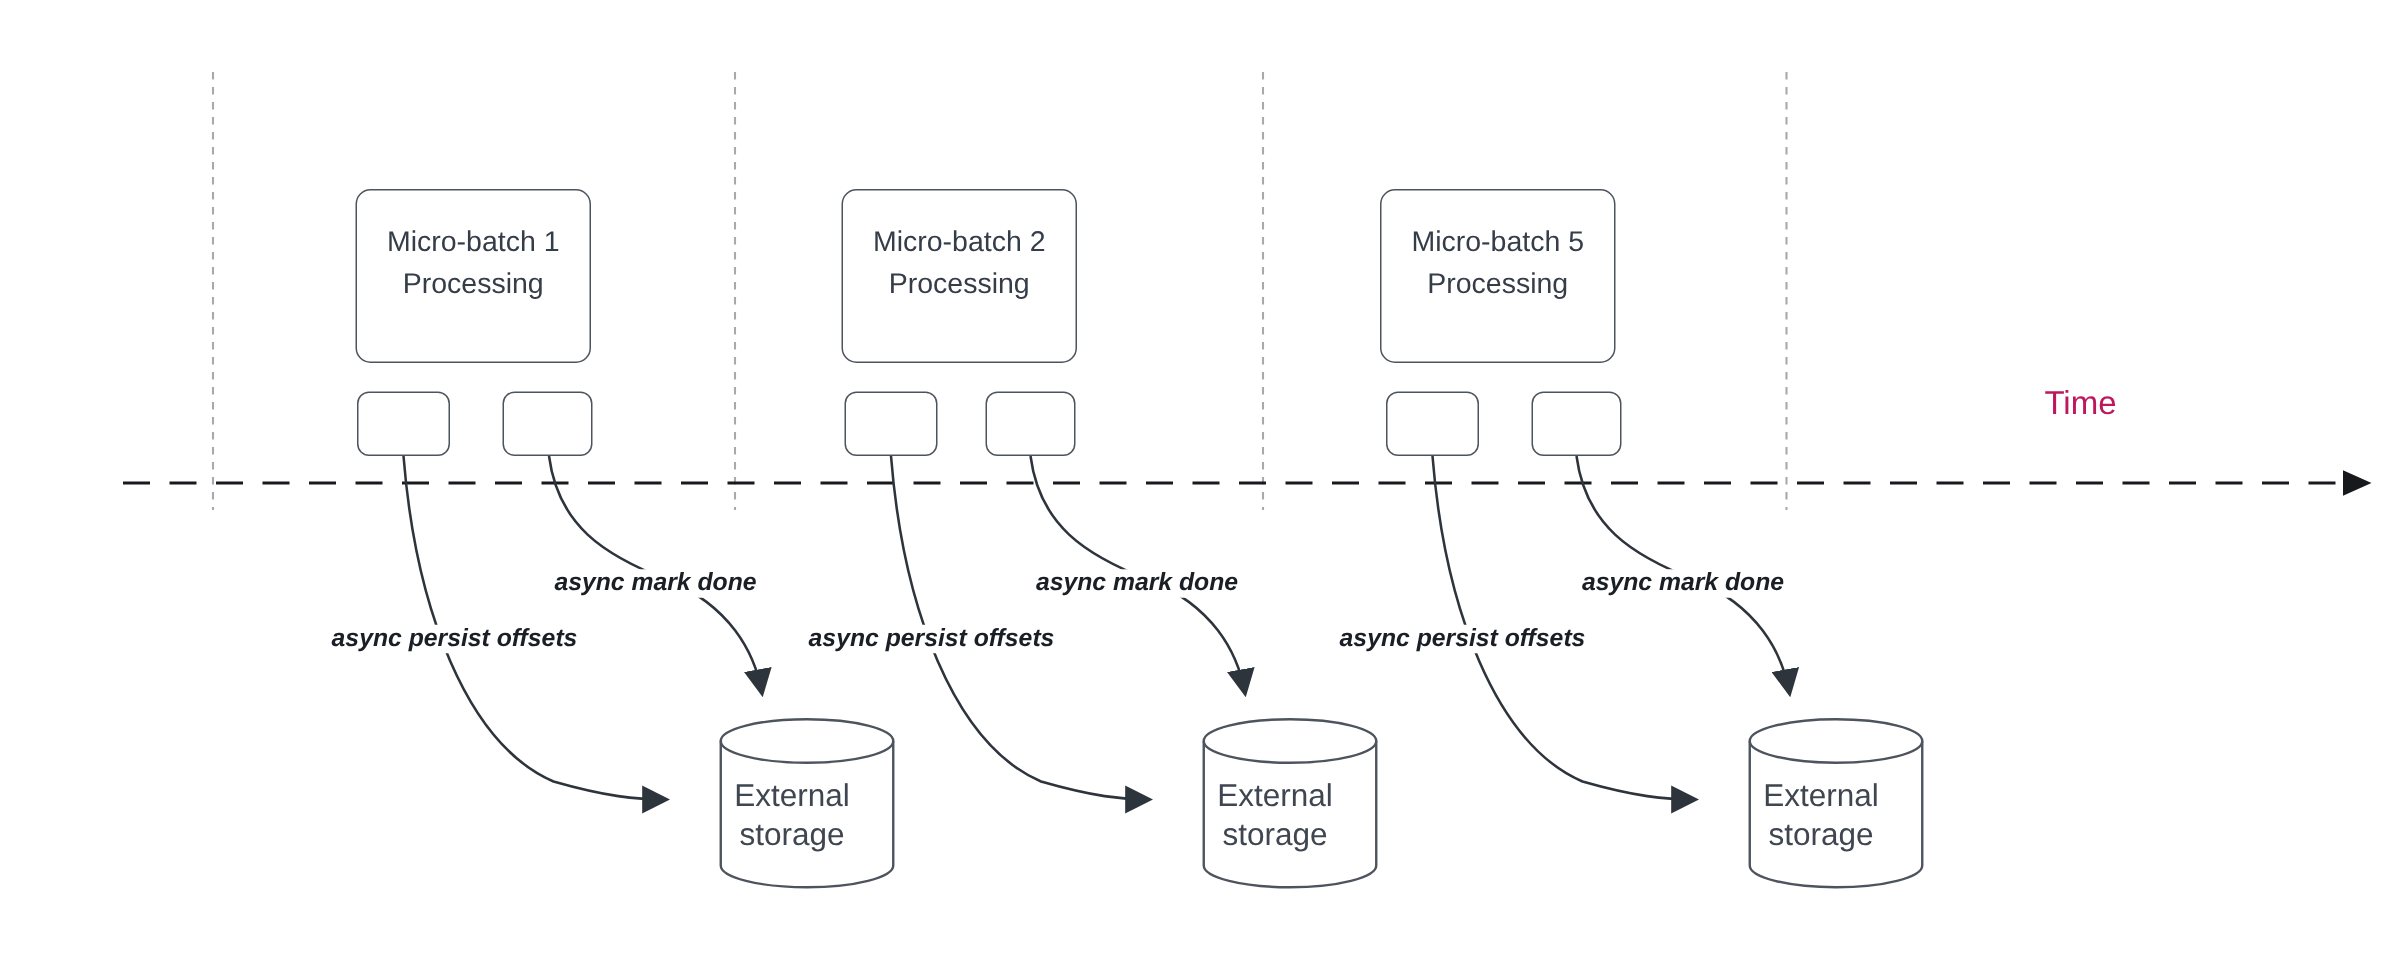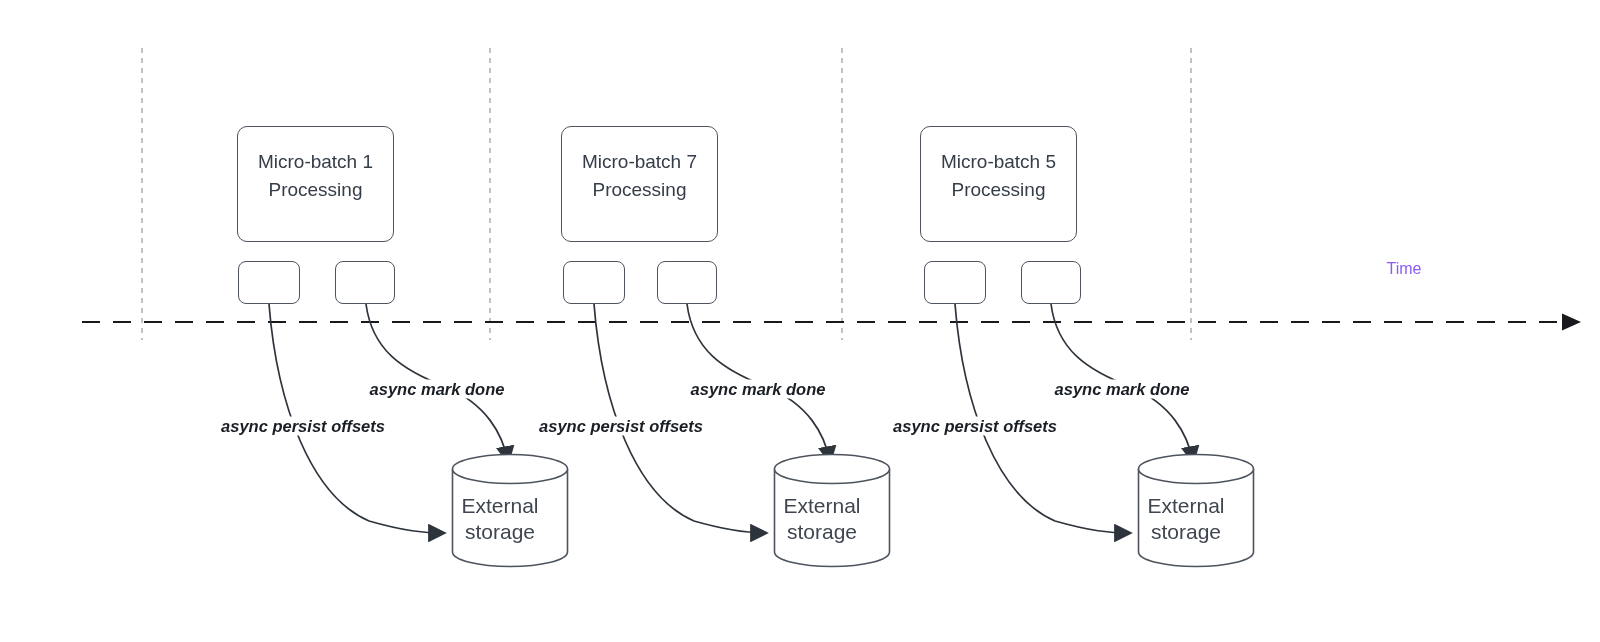--- a/index.html
+++ b/index.html
@@ -29,21 +29,21 @@
   }
   .box-text span{display:block;}
   .small-box{width:62px;height:43px;top:261px;border-radius:8px;}
 
   .s1-box{left:237px;} .s2-box{left:561px;} .s3-box{left:920px;}
   .s1-sb1{left:238px;} .s1-sb2{left:335px;width:60px;}
   .s2-sb1{left:563px;} .s2-sb2{left:657px;width:60px;}
   .s3-sb1{left:924px;} .s3-sb2{left:1021px;width:60px;}
 
   
-  .cylinder{position:absolute;top:453px;width:98px;height:115px;}
+  .cylinder{position:absolute;top:478px;width:98px;height:115px;margin-left:28px;}
   .s1-cyl{left:451px;} .s2-cyl{left:773px;} .s3-cyl{left:1137px;}
   .cylinder svg{position:absolute;left:0;top:0;}
   .cyl-text{
     position:absolute;left:0;top:0;width:100%;height:100%;
     display:flex;flex-direction:column;align-items:center;justify-content:center;
     padding-top:16px;box-sizing:border-box;
     color:#3f4650;font-size:21px;line-height:26px;text-align:center;
   }
 
   
@@ -51,21 +51,21 @@
     position:absolute;transform:translate(-50%,-50%);
     font-size:16.5px;font-weight:bold;color:#1a1e25;
     background:#ffffff;padding:0 3px;white-space:nowrap;font-style:italic;
   }
   .s1-persist{left:303px;top:426px;} .s1-mark{left:437px;top:389px;}
   .s2-persist{left:621px;top:426px;} .s2-mark{left:758px;top:389px;}
   .s3-persist{left:975px;top:426px;} .s3-mark{left:1122px;top:389px;}
 
   .time-label{
     position:absolute;left:1387px;top:269px;transform:translate(-50%,-50%);
-    font-size:16px;color:#8b5cf6;margin-left:17px;
+    font-size:22px;color:#be185d;
   }
 </style>
 </head>
 <body>
 
 <div id="canvas">
 
   <svg id="wire-layer" width="1600" height="642" viewBox="0 0 1600 642" xmlns="http://www.w3.org/2000/svg">
     <defs>
       <marker id="arrowhead" viewBox="0 0 10 10" refX="8.5" refY="5" markerWidth="11" markerHeight="11" orient="auto">
@@ -109,21 +109,21 @@
       <span>External</span>
       <span>storage</span>
     </div>
   </div>
 
   <div class="flow-label s1-persist">async persist offsets</div>
   <div class="flow-label s1-mark">async mark done</div>
 
   <div class="node main-box s2-box">
     <div class="box-text">
-      <span>Micro-batch 7</span>
+      <span>Micro-batch 2</span>
       <span>Processing</span>
     </div>
   </div>
   <div class="node small-box s2-sb1"></div>
   <div class="node small-box s2-sb2"></div>
 
   <div class="cylinder s2-cyl">
     <svg width="118" height="115" viewBox="0 0 118 115">
       <path d="M1.5,16 v83 a57.5,14.5 0 0 0 115,0 v-83" fill="#ffffff" stroke="#4d545e" stroke-width="1.6"></path>
       <ellipse cx="59" cy="16" rx="57.5" ry="14.5" fill="#ffffff" stroke="#4d545e" stroke-width="1.6"></ellipse>

